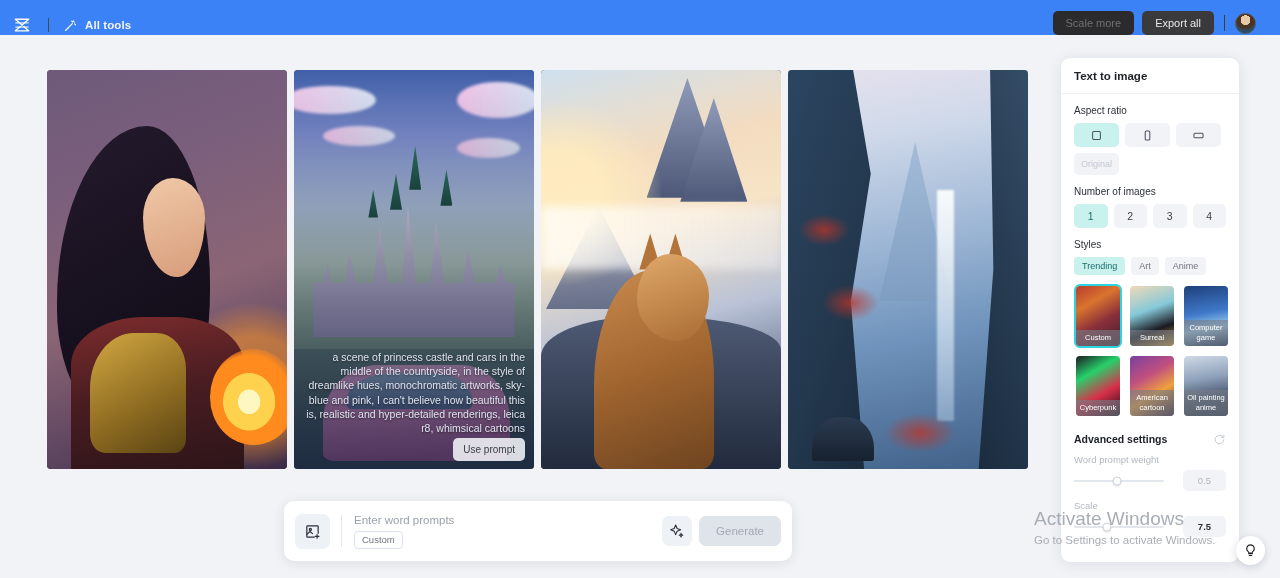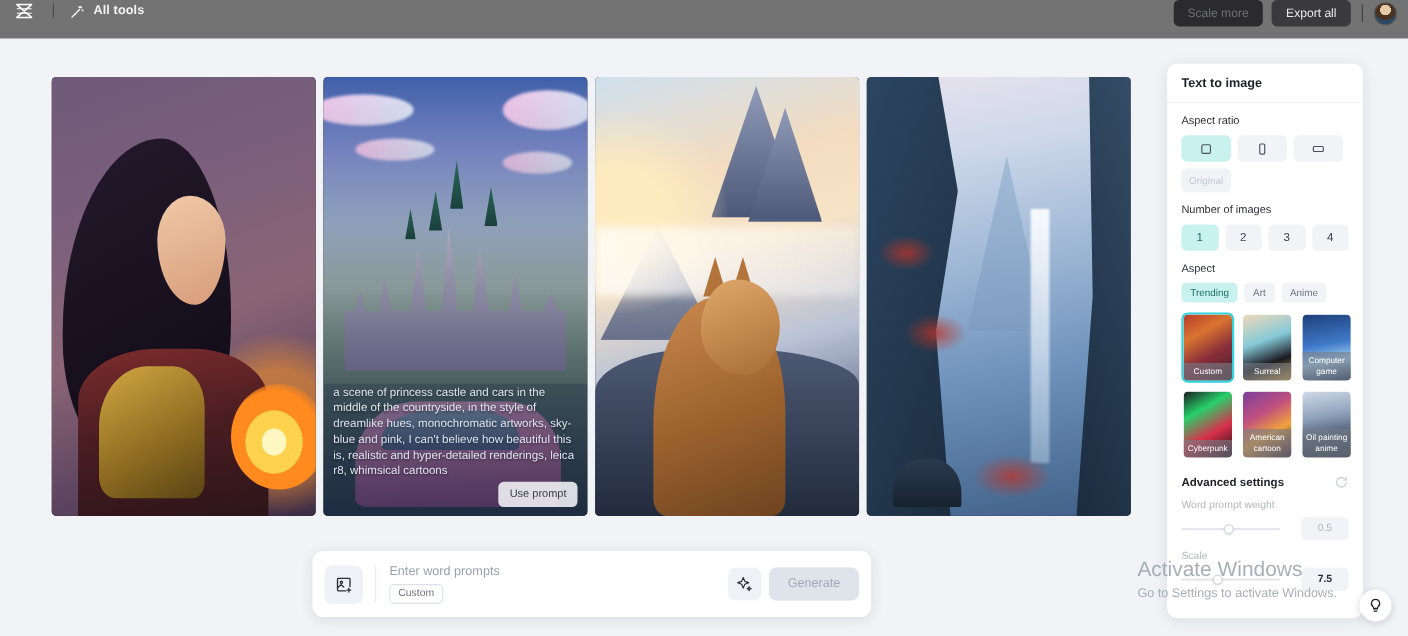--- a/index.html
+++ b/index.html
@@ -8,23 +8,23 @@
     overflow: hidden;
     font-family: "Liberation Sans", sans-serif;
     background: #f1f3f6;
   }
   .app { position: relative; width: 1280px; height: 578px; }
 
   
   .header {
     position: absolute; top: 0; left: 0;
     width: 1280px; height: 35px;
-    background: #737373;
-    display: flex; align-items: flex-start;
-    padding: 0 10px 0 12px;
+    background: #3b82f6;
+    display: flex; align-items: flex-end;
+    padding: 0 24px 0 12px;
     z-index: 20;
   }
   .logo-mark { width: 20px; height: 20px; display: block; }
   .hdr-divider {
     width: 1px; height: 14px; background: #4a4a4a; margin: 0 14px 0 16px;
   }
   .wand-icon { width: 15px; height: 15px; display:block; margin-right: 7px; }
   .hdr-tools { color: #f2f2f2; font-size: 11.5px; font-weight: bold; letter-spacing: .1px; }
   .hdr-left { display: flex; align-items: center; }
   .hdr-right { margin-left: auto; display: flex; align-items: center; }
@@ -135,20 +135,21 @@
     border-radius: 38% 30% 4% 4% / 72% 72% 10% 10%;
   }
   .prompt-overlay {
     position: absolute; left: 0; right: 0; bottom: 0; top: 0;
     background: linear-gradient(180deg, rgba(18,26,62,0) 0%, rgba(18,26,62,.45) 58%, rgba(18,26,62,.72) 100%);
   }
   .prompt-text {
     position: absolute; left: 9px; right: 9px; top: 280px;
     color: #dfe4f0; font-size: 10.5px; line-height: 14.2px;
     text-shadow: 0 1px 2px rgba(0,0,0,.5);
+    text-align: right;
   }
   .use-prompt-btn {
     position:absolute; right: 9px; bottom: 8px;
     background: rgba(242,244,248,.88); color: #3a3d45;
     font-size: 10px; border:none; border-radius: 5px;
     padding: 6px 10px; cursor: pointer;
   }
 
   
   .art3 { width:100%; height:100%; position:relative;
@@ -499,21 +500,21 @@
     <button class="ratio-original">Original</button>
 
     <div class="sec-label">Number of images</div>
     <div class="num-row">
       <button class="num-btn sel">1</button>
       <button class="num-btn">2</button>
       <button class="num-btn">3</button>
       <button class="num-btn">4</button>
     </div>
 
-    <div class="sec-label">Aspect</div>
+    <div class="sec-label">Styles</div>
     <div class="style-tabs">
       <button class="style-tab sel">Trending</button>
       <button class="style-tab">Art</button>
       <button class="style-tab">Anime</button>
     </div>
     <div class="style-grid">
       <div class="style-tile sel">
         <div class="style-thumb t-custom"></div>
         <div class="style-name">Custom</div>
       </div>

